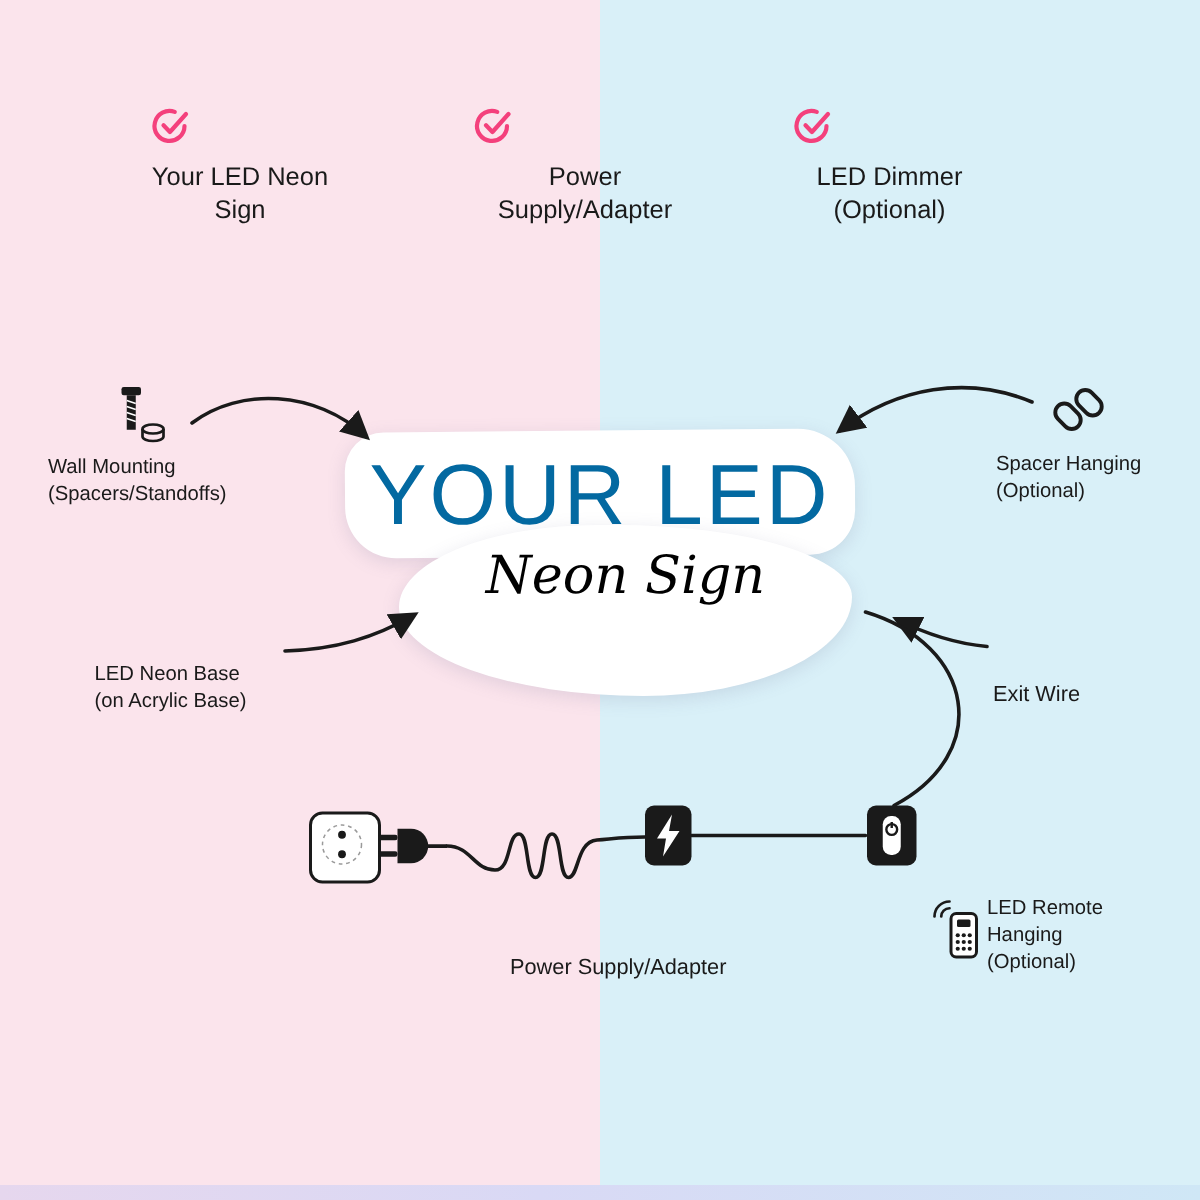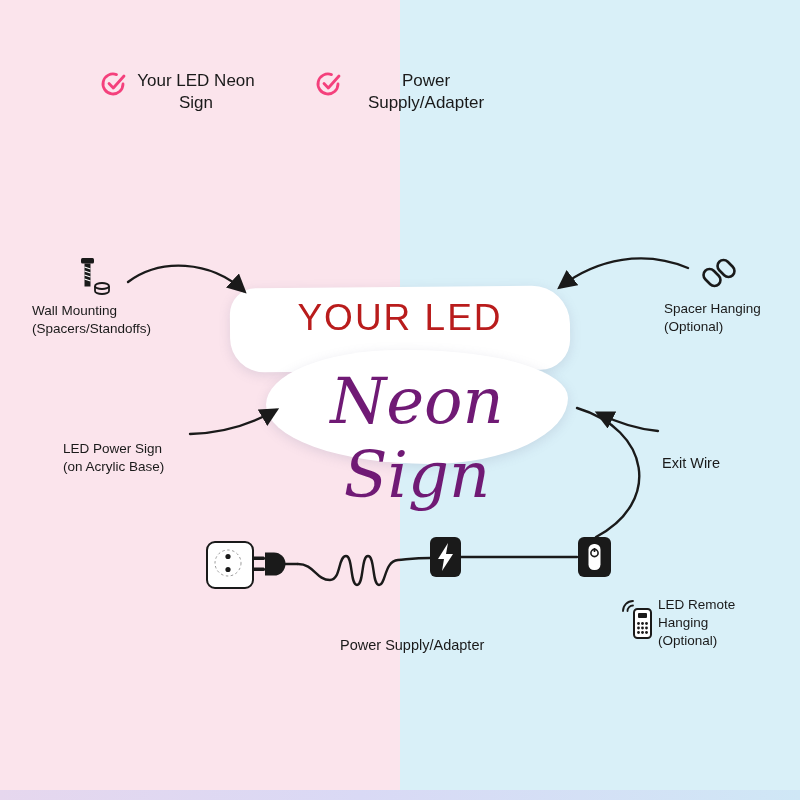--- a/index.html
+++ b/index.html
@@ -4,35 +4,35 @@
 <style>
   html,body{margin:0;padding:0;}
   body{font-family:"Liberation Sans", sans-serif; color:#1a1a1a;}
   #stage{position:relative;width:800px;height:800px;overflow:hidden;background:#fbe4ec;}
   .bg-half{position:absolute;top:0;height:800px;width:400px;}
   .bg-left{left:0;background:#fbe4ec;}
   .bg-right{left:400px;background:#d9f0f8;}
   .bottom-strip{position:absolute;left:0;top:790px;width:800px;height:10px;
     background:linear-gradient(90deg,#e6d7ee 0%,#d9d9f5 45%,#cfe7f6 100%);z-index:5;}
 
-  .abs{position:absolute;} .z4{z-index:4;}
+  .abs{position:absolute;flex-direction:column;} .z4{z-index:4;}
 
   
   .check-item{display:flex;align-items:flex-start;gap:10px;z-index:4;}
   .check-icon{flex:0 0 auto;margin-top:1px;}
   .check-label{font-size:17px;line-height:1.32;text-align:center;font-weight:500;}
 
   
   .blob{position:absolute;background:#ffffff;box-shadow:0 3px 12px rgba(110,110,150,0.18);z-index:1;}
   .blob-a{left:230px;top:287px;width:340px;height:84px;border-radius:26px 38px 30px 34px;transform:rotate(-0.5deg);}
   .blob-b{left:266px;top:350px;width:302px;height:114px;border-radius:44% 52% 46% 54% / 48% 42% 58% 52%;}
-  .sign-line1{left:232px;top:297px;width:336px;text-align:center;font-size:37px;letter-spacing:2px;
-    color:#b91c1c;font-family:"Liberation Sans",sans-serif;z-index:3;}
-  .sign-line2{left:268px;top:364px;width:298px;text-align:center;font-size:64px;
-    color:#701a75;font-family:"DejaVu Serif",serif;font-style:italic;z-index:3;}
+  .sign-line1{left:232px;top:297px;width:336px;text-align:center;font-size:57px;letter-spacing:2px;
+    color:#0369a1;font-family:"Liberation Sans",sans-serif;z-index:3;}
+  .sign-line2{left:268px;top:364px;width:298px;text-align:center;font-size:35px;
+    color:#000000;font-family:"DejaVu Serif",serif;font-style:italic;z-index:3;}
 
   
   .note{font-size:13.5px;line-height:1.35;z-index:4;}
   .note-md{font-size:14.5px;margin-top:28px;}
 
   svg{display:block;}
   #overlay{position:absolute;left:0;top:0;z-index:2;pointer-events:none;}
 
   .device-box{position:absolute;background:#1a1a1a;border-radius:6px;z-index:4;
     display:flex;align-items:center;justify-content:center;}
@@ -76,20 +76,29 @@
   <div class="abs check-item" style="left:315px;top:70px;">
     <span class="check-icon">
       <svg width="26" height="26" viewBox="0 0 26 26">
           <path d="M23 13 a10 10 0 1 1-6.5-9.4" fill="none" stroke="#f4407c" stroke-width="2.8" stroke-linecap="round"></path>
           <path d="M9 12.5 l4.3 4.5 L24 5" fill="none" stroke="#f4407c" stroke-width="2.8" stroke-linecap="round" stroke-linejoin="round"></path>
         </svg>
     </span>
     <div class="check-label" style="width:150px;">Power Supply/Adapter</div>
   </div>
 
+  <div class="abs check-item" style="left:528px;top:70px;">
+    <span class="check-icon">
+      <svg width="26" height="26" viewBox="0 0 26 26">
+          <path d="M23 13 a10 10 0 1 1-6.5-9.4" fill="none" stroke="#f4407c" stroke-width="2.8" stroke-linecap="round"></path>
+          <path d="M9 12.5 l4.3 4.5 L24 5" fill="none" stroke="#f4407c" stroke-width="2.8" stroke-linecap="round" stroke-linejoin="round"></path>
+        </svg>
+    </span>
+    <div class="check-label" style="width:130px;">LED Dimmer (Optional)</div>
+  </div>
 
 
   <div class="blob blob-a"></div>
   <div class="blob blob-b"></div>
   <div class="abs sign-line1">YOUR LED</div>
   <div class="abs sign-line2">Neon Sign</div>
 
   <span class="abs z4" style="left:76px;top:256px;">
     <svg width="36" height="42" viewBox="0 0 36 42">
       <rect x="5" y="2" width="13" height="5.5" rx="1.5" fill="#1a1a1a"></rect>
@@ -99,21 +108,21 @@
           <line x1="8.5" y1="15" x2="14.5" y2="17"></line>
         <line x1="8.5" y1="19" x2="14.5" y2="21"></line>
           <line x1="8.5" y1="23" x2="14.5" y2="25"></line>
       </g>
       <ellipse cx="26" cy="30" rx="7" ry="3" fill="none" stroke="#1a1a1a" stroke-width="1.8"></ellipse>
       <path d="M19 30 v5 a7 3 0 0 0 14 0 v-5" fill="none" stroke="#1a1a1a" stroke-width="1.8"></path>
     </svg>
   </span>
   <div class="abs note" style="left:32px;top:302px;width:130px;">Wall Mounting (Spacers/Standoffs)</div>
 
-  <div class="abs note" style="left:63px;top:440px;width:120px;">LED Power Sign (on Acrylic Base)</div>
+  <div class="abs note" style="left:63px;top:440px;width:120px;">LED Neon Base (on Acrylic Base)</div>
 
   <span class="abs z4" style="left:702px;top:256px;">
     <svg width="34" height="34" viewBox="0 0 34 34">
       <g fill="none" stroke="#1a1a1a" stroke-width="2.6">
         <rect x="4" y="12" width="12" height="19" rx="6" transform="rotate(-45 10 21.5)"></rect>
         <rect x="18" y="3" width="12" height="19" rx="6" transform="rotate(-45 24 12.5)"></rect>
       </g>
     </svg>
   </span>
   <div class="abs note" style="left:664px;top:300px;width:110px;">Spacer Hanging (Optional)</div>

